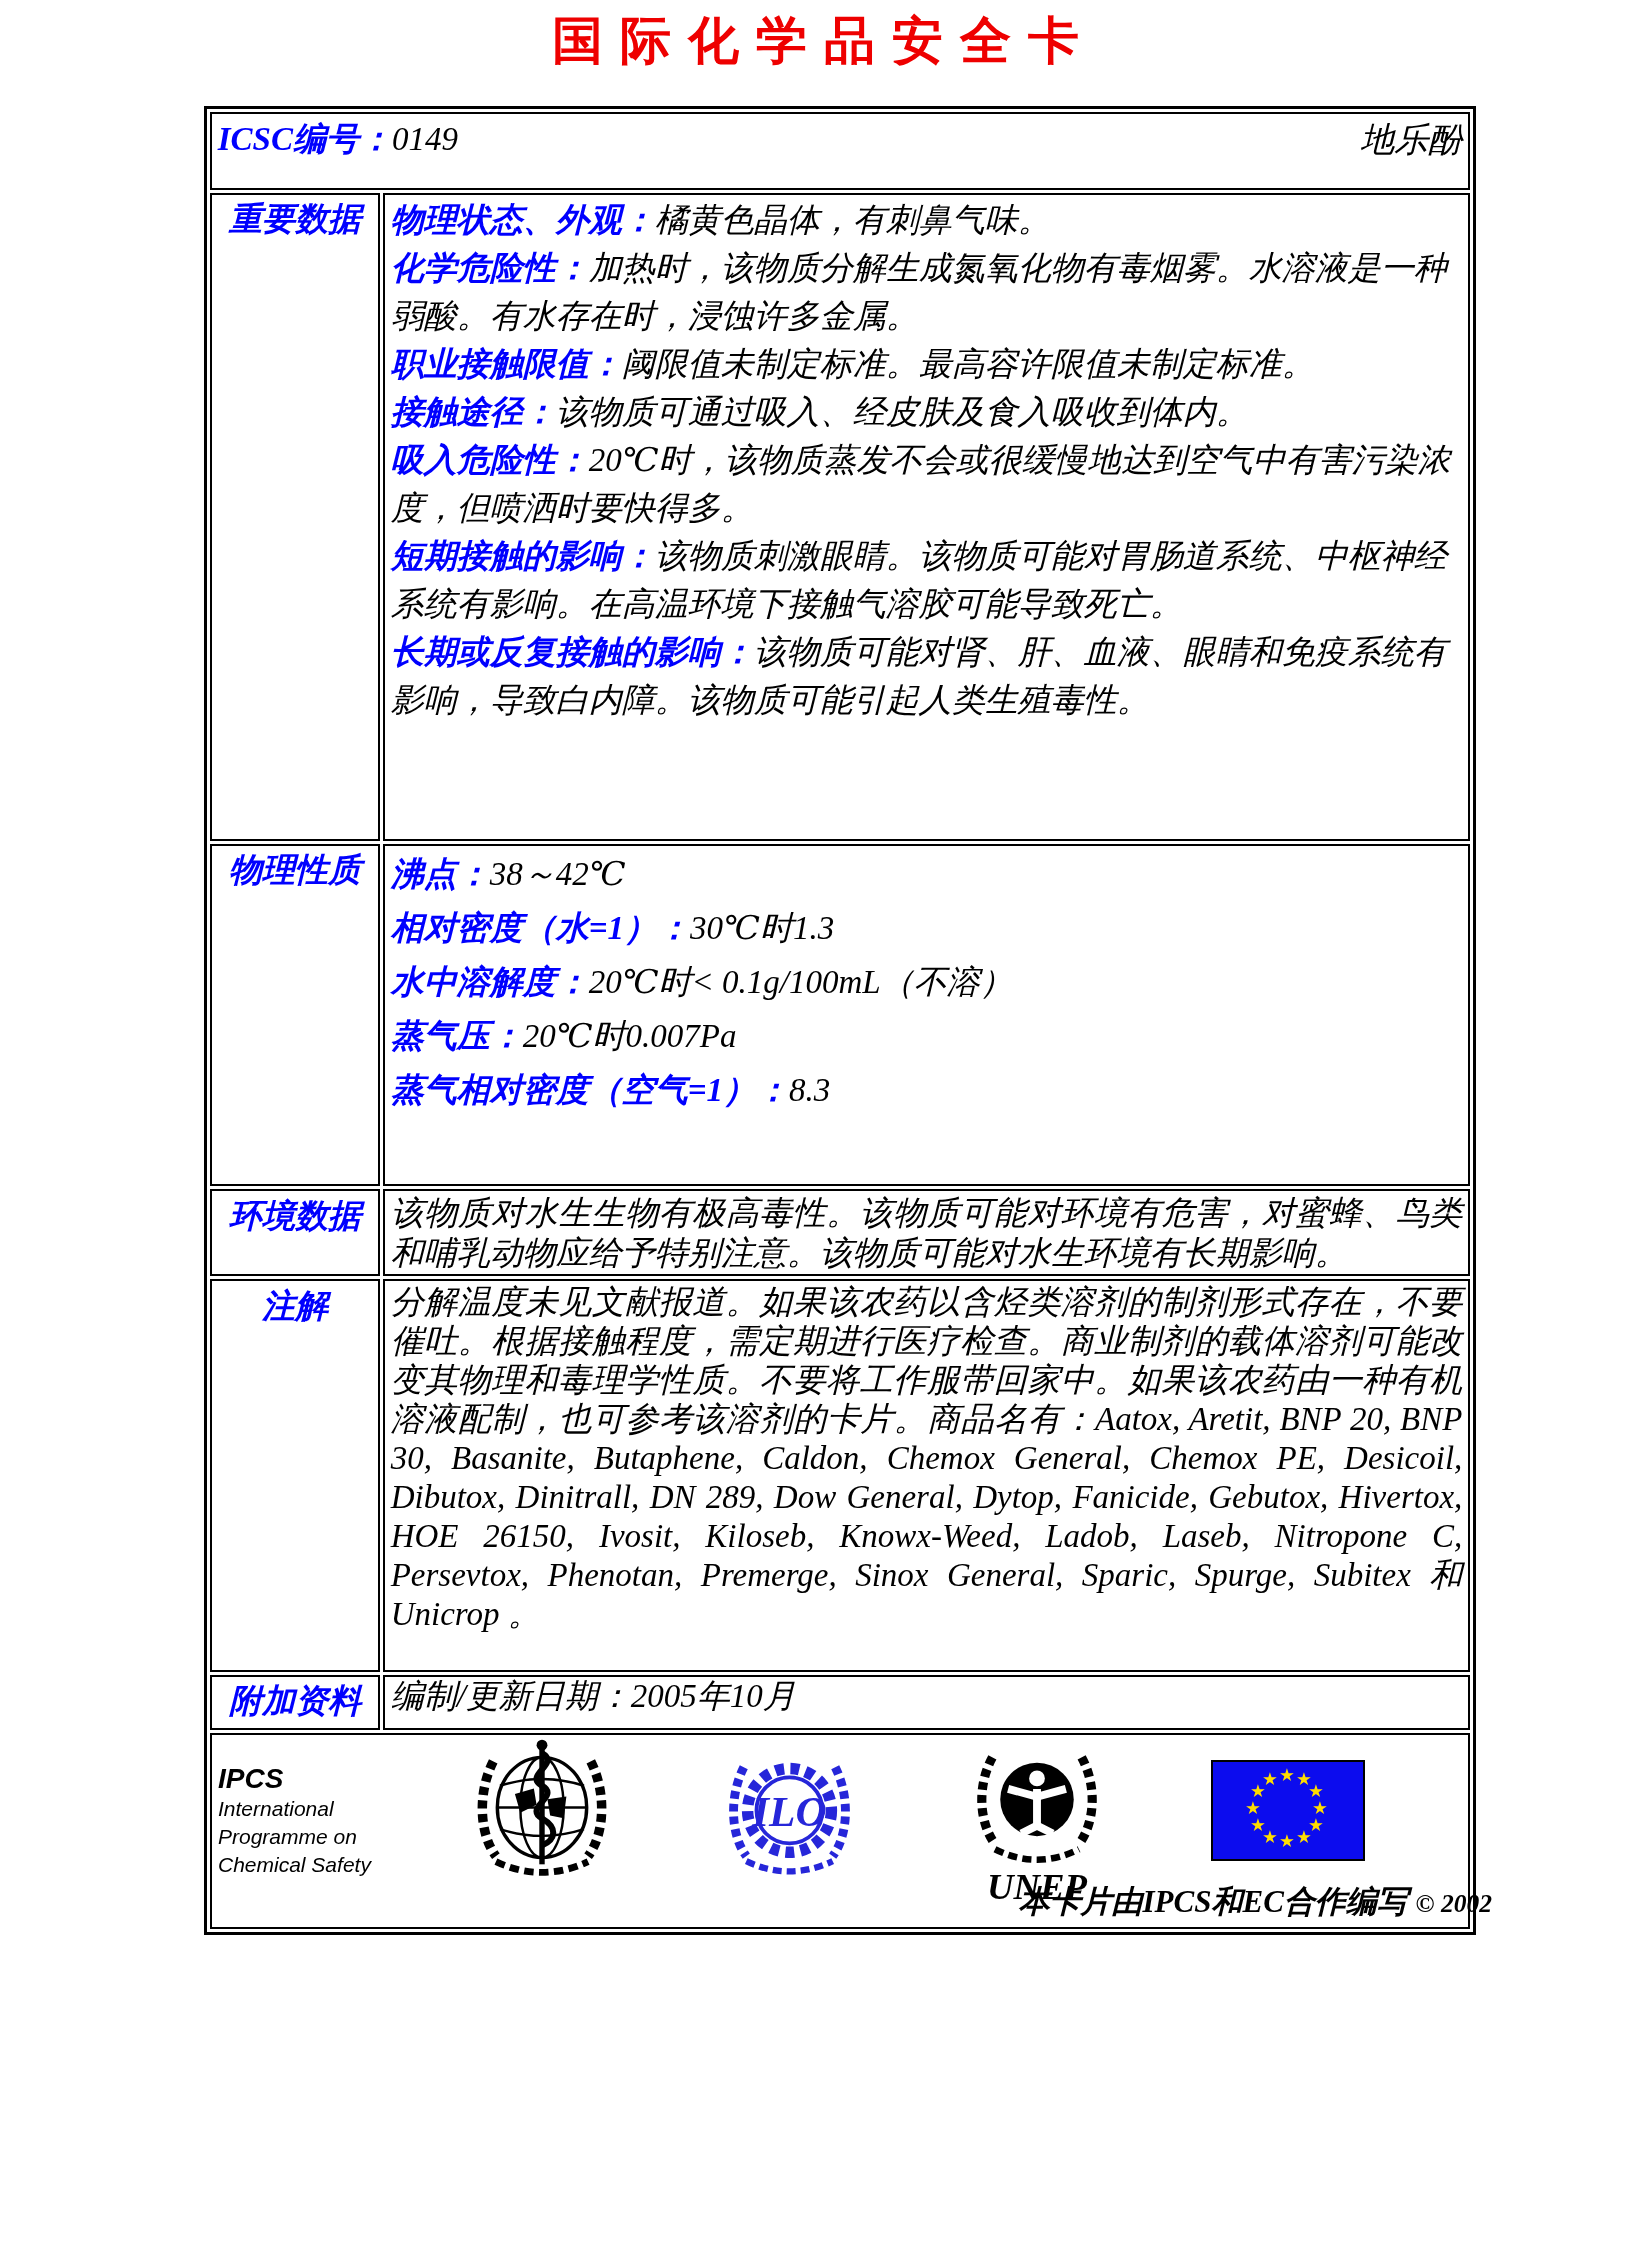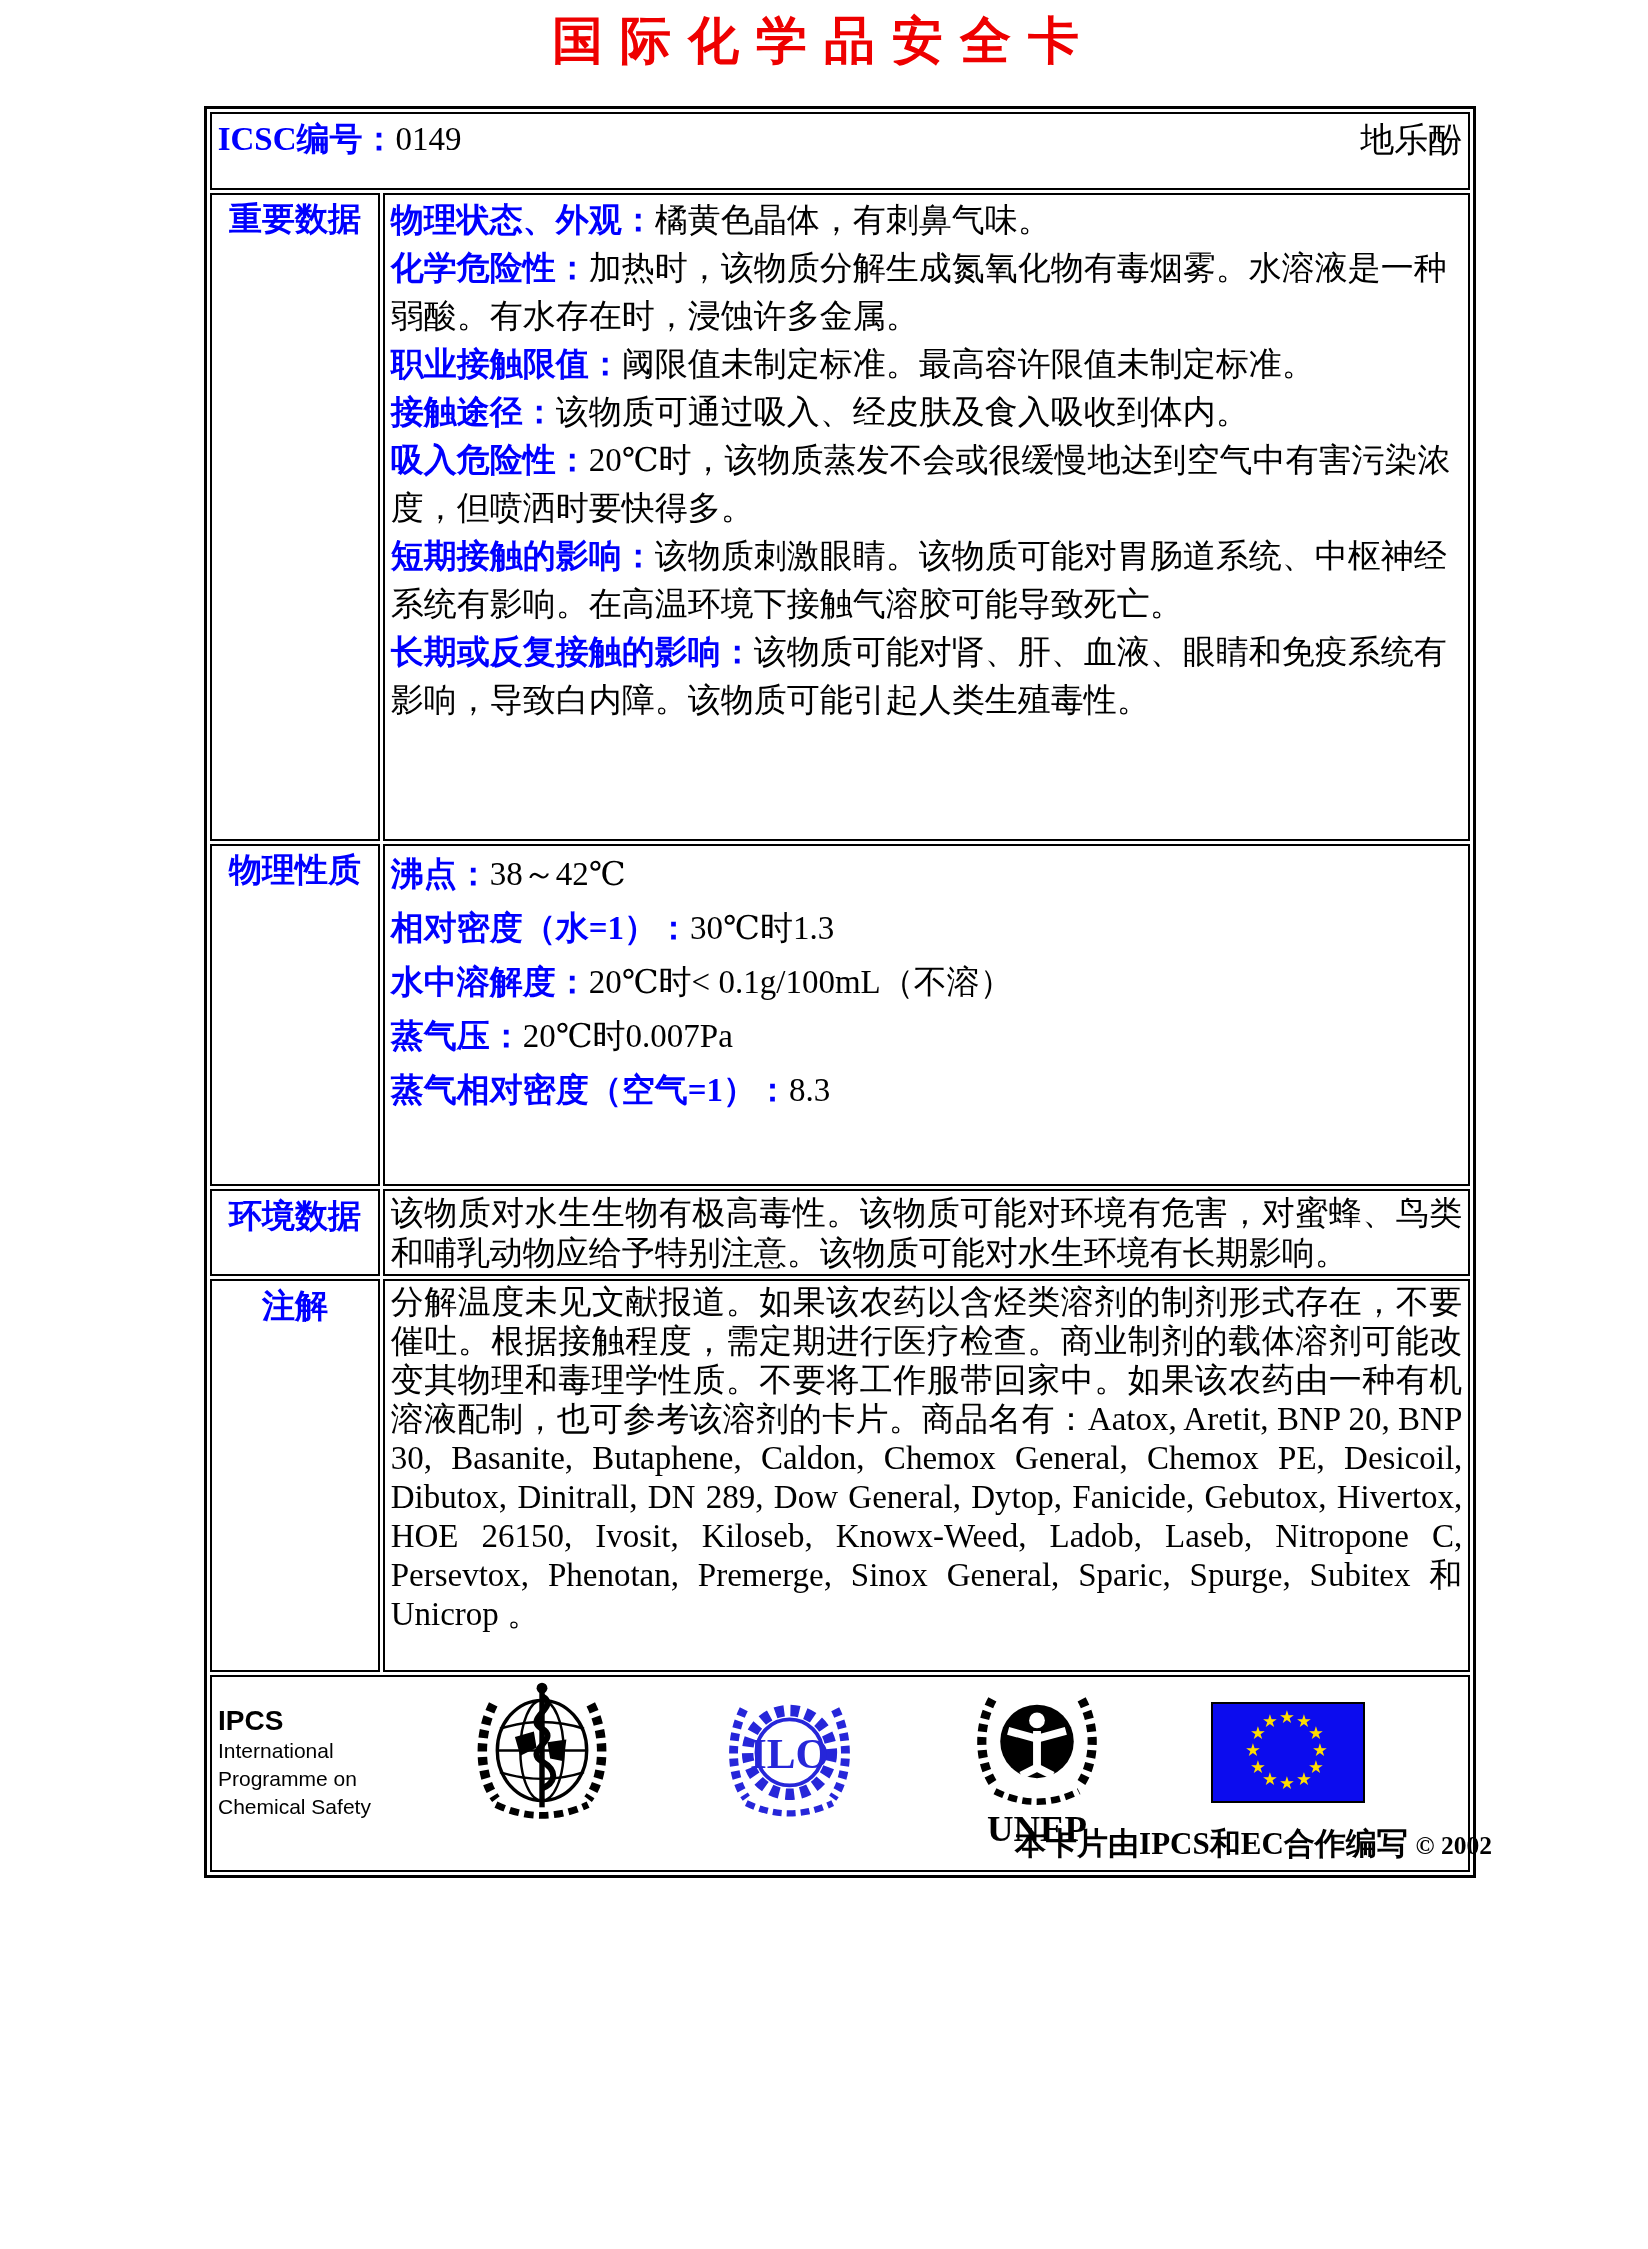--- a/index.html
+++ b/index.html
@@ -3,21 +3,21 @@
 <meta charset="utf-8">
 <style>
   html,body{margin:0;padding:0;background:#ffffff;}
   .page{position:relative;width:1648px;height:2250px;background:#ffffff;overflow:hidden;
         font-family:"Liberation Serif","DejaVu Serif",serif;color:#000;}
   .title{position:absolute;top:7px;left:0;width:1648px;text-align:center;margin:0;
          font-size:51px;font-weight:bold;color:#ee0000;letter-spacing:17px;
          font-family:Liberation Serif, serif;}
   table.card{position:absolute;left:204px;top:106px;width:1272px;
              border:3.5px solid #000;border-collapse:separate;border-spacing:3.5px;
-             table-layout:fixed;background:#fff;}
+             table-layout:fixed;background:#fff;font-style:italic;}
   table.card td{border:2.1px solid #000;background:#fff;vertical-align:top;
                 font-size:33px;line-height:1.45;padding:1.4px 5.7px;}
   td.labelcell{vertical-align:middle;text-align:center;color:#0000fe;font-weight:bold;
                font-size:33px;padding:0;}
   td.hdrcell{vertical-align:middle;}
   .hdrflex{display:flex;justify-content:space-between;align-items:center;}
   .blue{color:#0000fe;font-weight:bold;}
   .black{color:#000;}
   .hdr-num{font-size:33px;}
   .hdr-name{font-size:34px;}
@@ -100,20 +100,26 @@
       </td>
     </tr>
 
     <tr>
       <td class="labelcell" style="height:386px">注解</td>
       <td>
         <div class="notestext">分解温度未见文献报道。如果该农药以含烃类溶剂的制剂形式存在，不要催吐。根据接触程度，需定期进行医疗检查。商业制剂的载体溶剂可能改变其物理和毒理学性质。不要将工作服带回家中。如果该农药由一种有机溶液配制，也可参考该溶剂的卡片。商品名有：Aatox, Aretit, BNP 20, BNP 30, Basanite, Butaphene, Caldon, Chemox General, Chemox PE, Desicoil, Dibutox, Dinitrall, DN 289, Dow General, Dytop, Fanicide, Gebutox, Hivertox, HOE 26150, Ivosit, Kiloseb, Knowx-Weed, Ladob, Laseb, Nitropone C, Persevtox, Phenotan, Premerge, Sinox General, Sparic, Spurge, Subitex 和 Unicrop 。</div>
       </td>
     </tr>
 
+    <tr>
+      <td class="labelcell" style="height:41px">附加资料</td>
+      <td>
+        <div class="addflex">编制/更新日期：2005年10月</div>
+      </td>
+    </tr>
 
     <tr>
       <td colspan="2" class="logoscell" style="height:190px">
 
         <div class="ipcs-block">
           <div class="ipcs-title">IPCS</div>
           <div class="ipcs-line">International</div>
           <div class="ipcs-line">Programme on</div>
           <div class="ipcs-line">Chemical Safety</div>
         </div>

